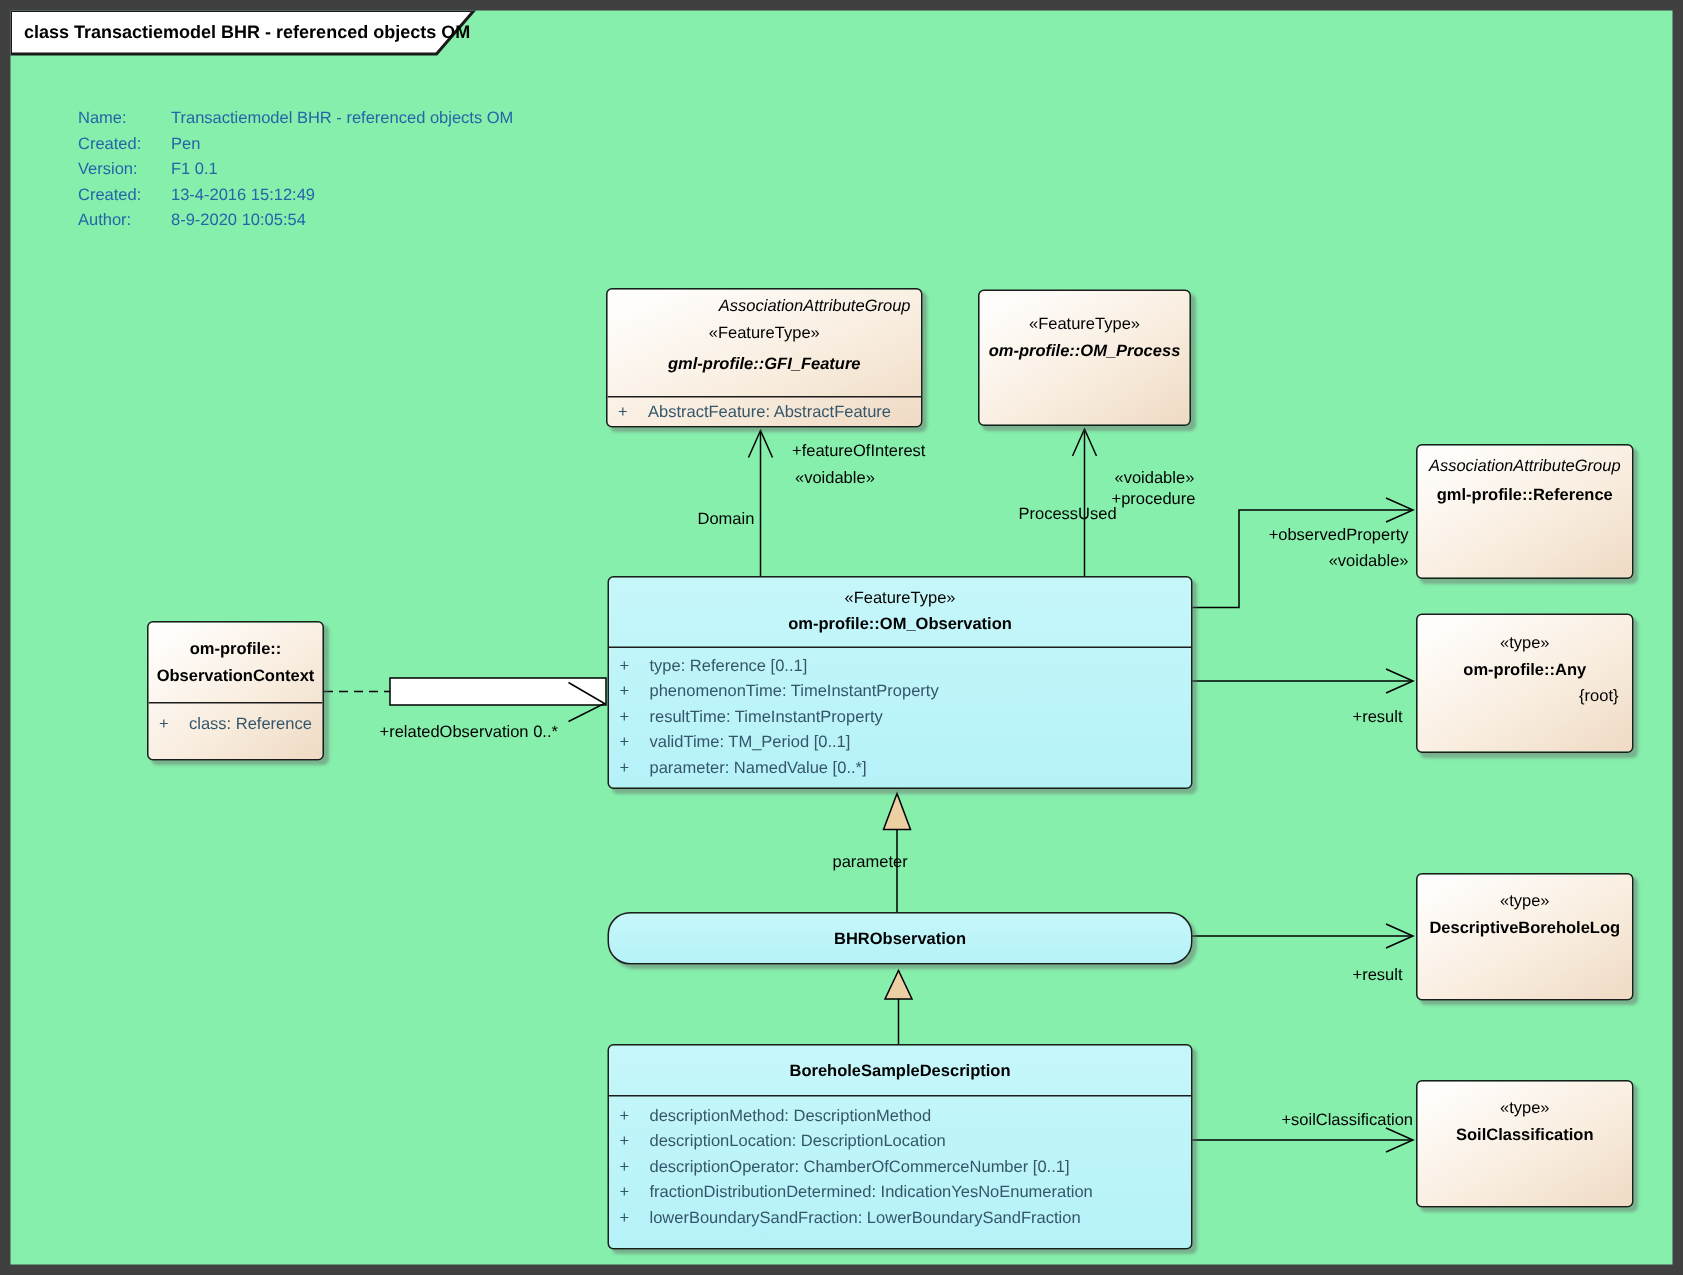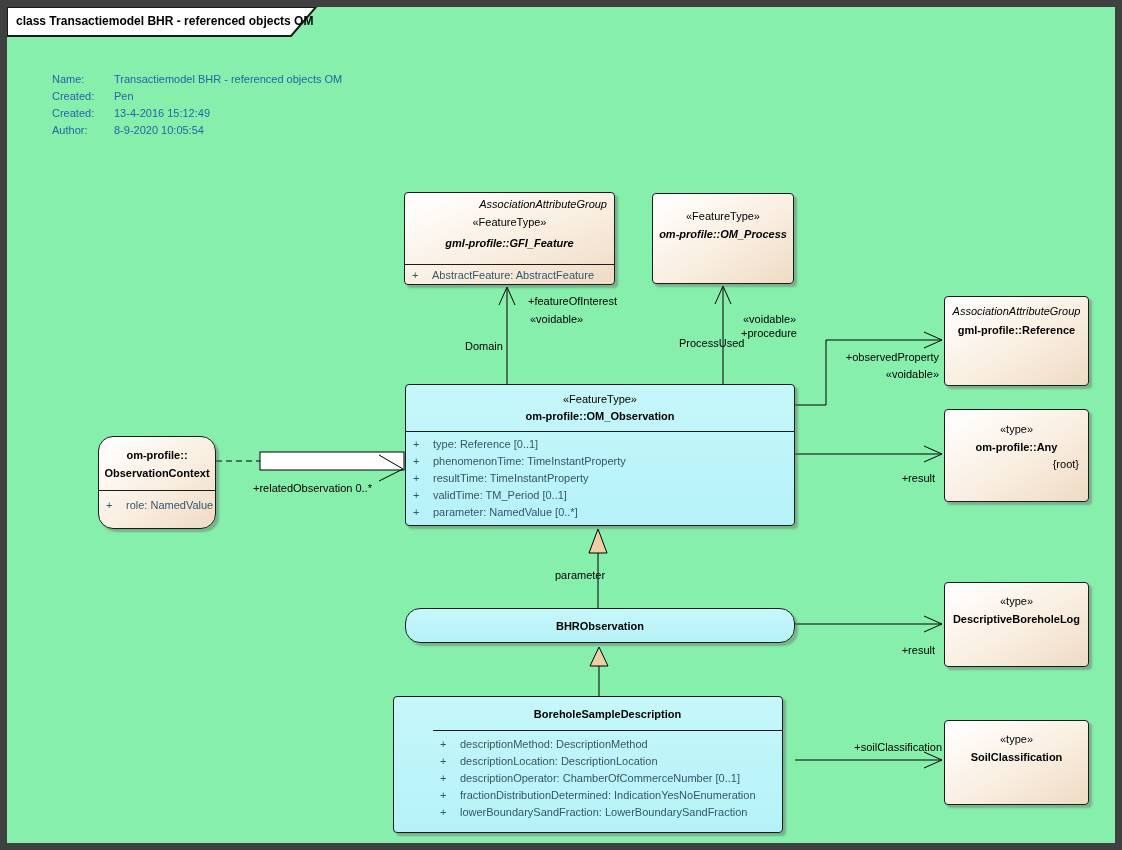--- a/index.html
+++ b/index.html
@@ -97,20 +97,24 @@
   <div class="metadata">
     <div class="meta-row">
       <span class="meta-label">Name:</span>
       <span class="meta-value">Transactiemodel BHR - referenced objects OM</span>
     </div>
     <div class="meta-row">
       <span class="meta-label">Created:</span>
       <span class="meta-value">Pen</span>
     </div>
     <div class="meta-row">
+      <span class="meta-label">Version:</span>
+      <span class="meta-value">F1 0.1</span>
+    </div>
+    <div class="meta-row">
       <span class="meta-label">Created:</span>
       <span class="meta-value">13-4-2016 15:12:49</span>
     </div>
     <div class="meta-row">
       <span class="meta-label">Author:</span>
       <span class="meta-value">8-9-2020 10:05:54</span>
     </div>
   </div>
 
   <div class="uml-box beige" style="left:397px;top:185px;width:211px;height:93px;">
@@ -165,38 +169,38 @@
         <span class="vis">+</span>
         <span>validTime: TM_Period [0..1]</span>
       </div>
       <div class="attr-row">
         <span class="vis">+</span>
         <span>parameter: NamedValue [0..*]</span>
       </div>
     </div>
   </div>
 
-  <div class="uml-box beige" style="left:91px;top:429px;width:118px;height:93px;border-radius:15px;">
+  <div class="uml-box beige" style="left:91px;top:407px;width:118px;height:93px;">
     <div style="height:53px;padding-top:9px;box-sizing:border-box;">
       <div class="nm18">om-profile::</div>
       <div class="nm18">ObservationContext</div>
     </div>
     <div class="attrs" style="padding-top:6px;">
       <div class="attr-row">
         <span class="vis">+</span>
-        <span>role: NamedValue</span>
+        <span>class: Reference</span>
       </div>
     </div>
   </div>
 
   <div class="uml-box cyan hdr-center" style="left:398px;top:601px;width:390px;height:35px;border-radius:15px;">
     <span>BHRObservation</span>
   </div>
 
-  <div class="uml-box cyan" style="left:386px;top:689px;width:390px;height:137px;padding-left:39px;">
+  <div class="uml-box cyan" style="left:398px;top:689px;width:390px;height:137px;">
     <div class="hdr-center" style="height:33px;">
       <span>BoreholeSampleDescription</span>
     </div>
     <div class="attrs" style="padding-top:5px;">
       <div class="attr-row">
         <span class="vis">+</span>
         <span>descriptionMethod: DescriptionMethod</span>
       </div>
       <div class="attr-row">
         <span class="vis">+</span>

